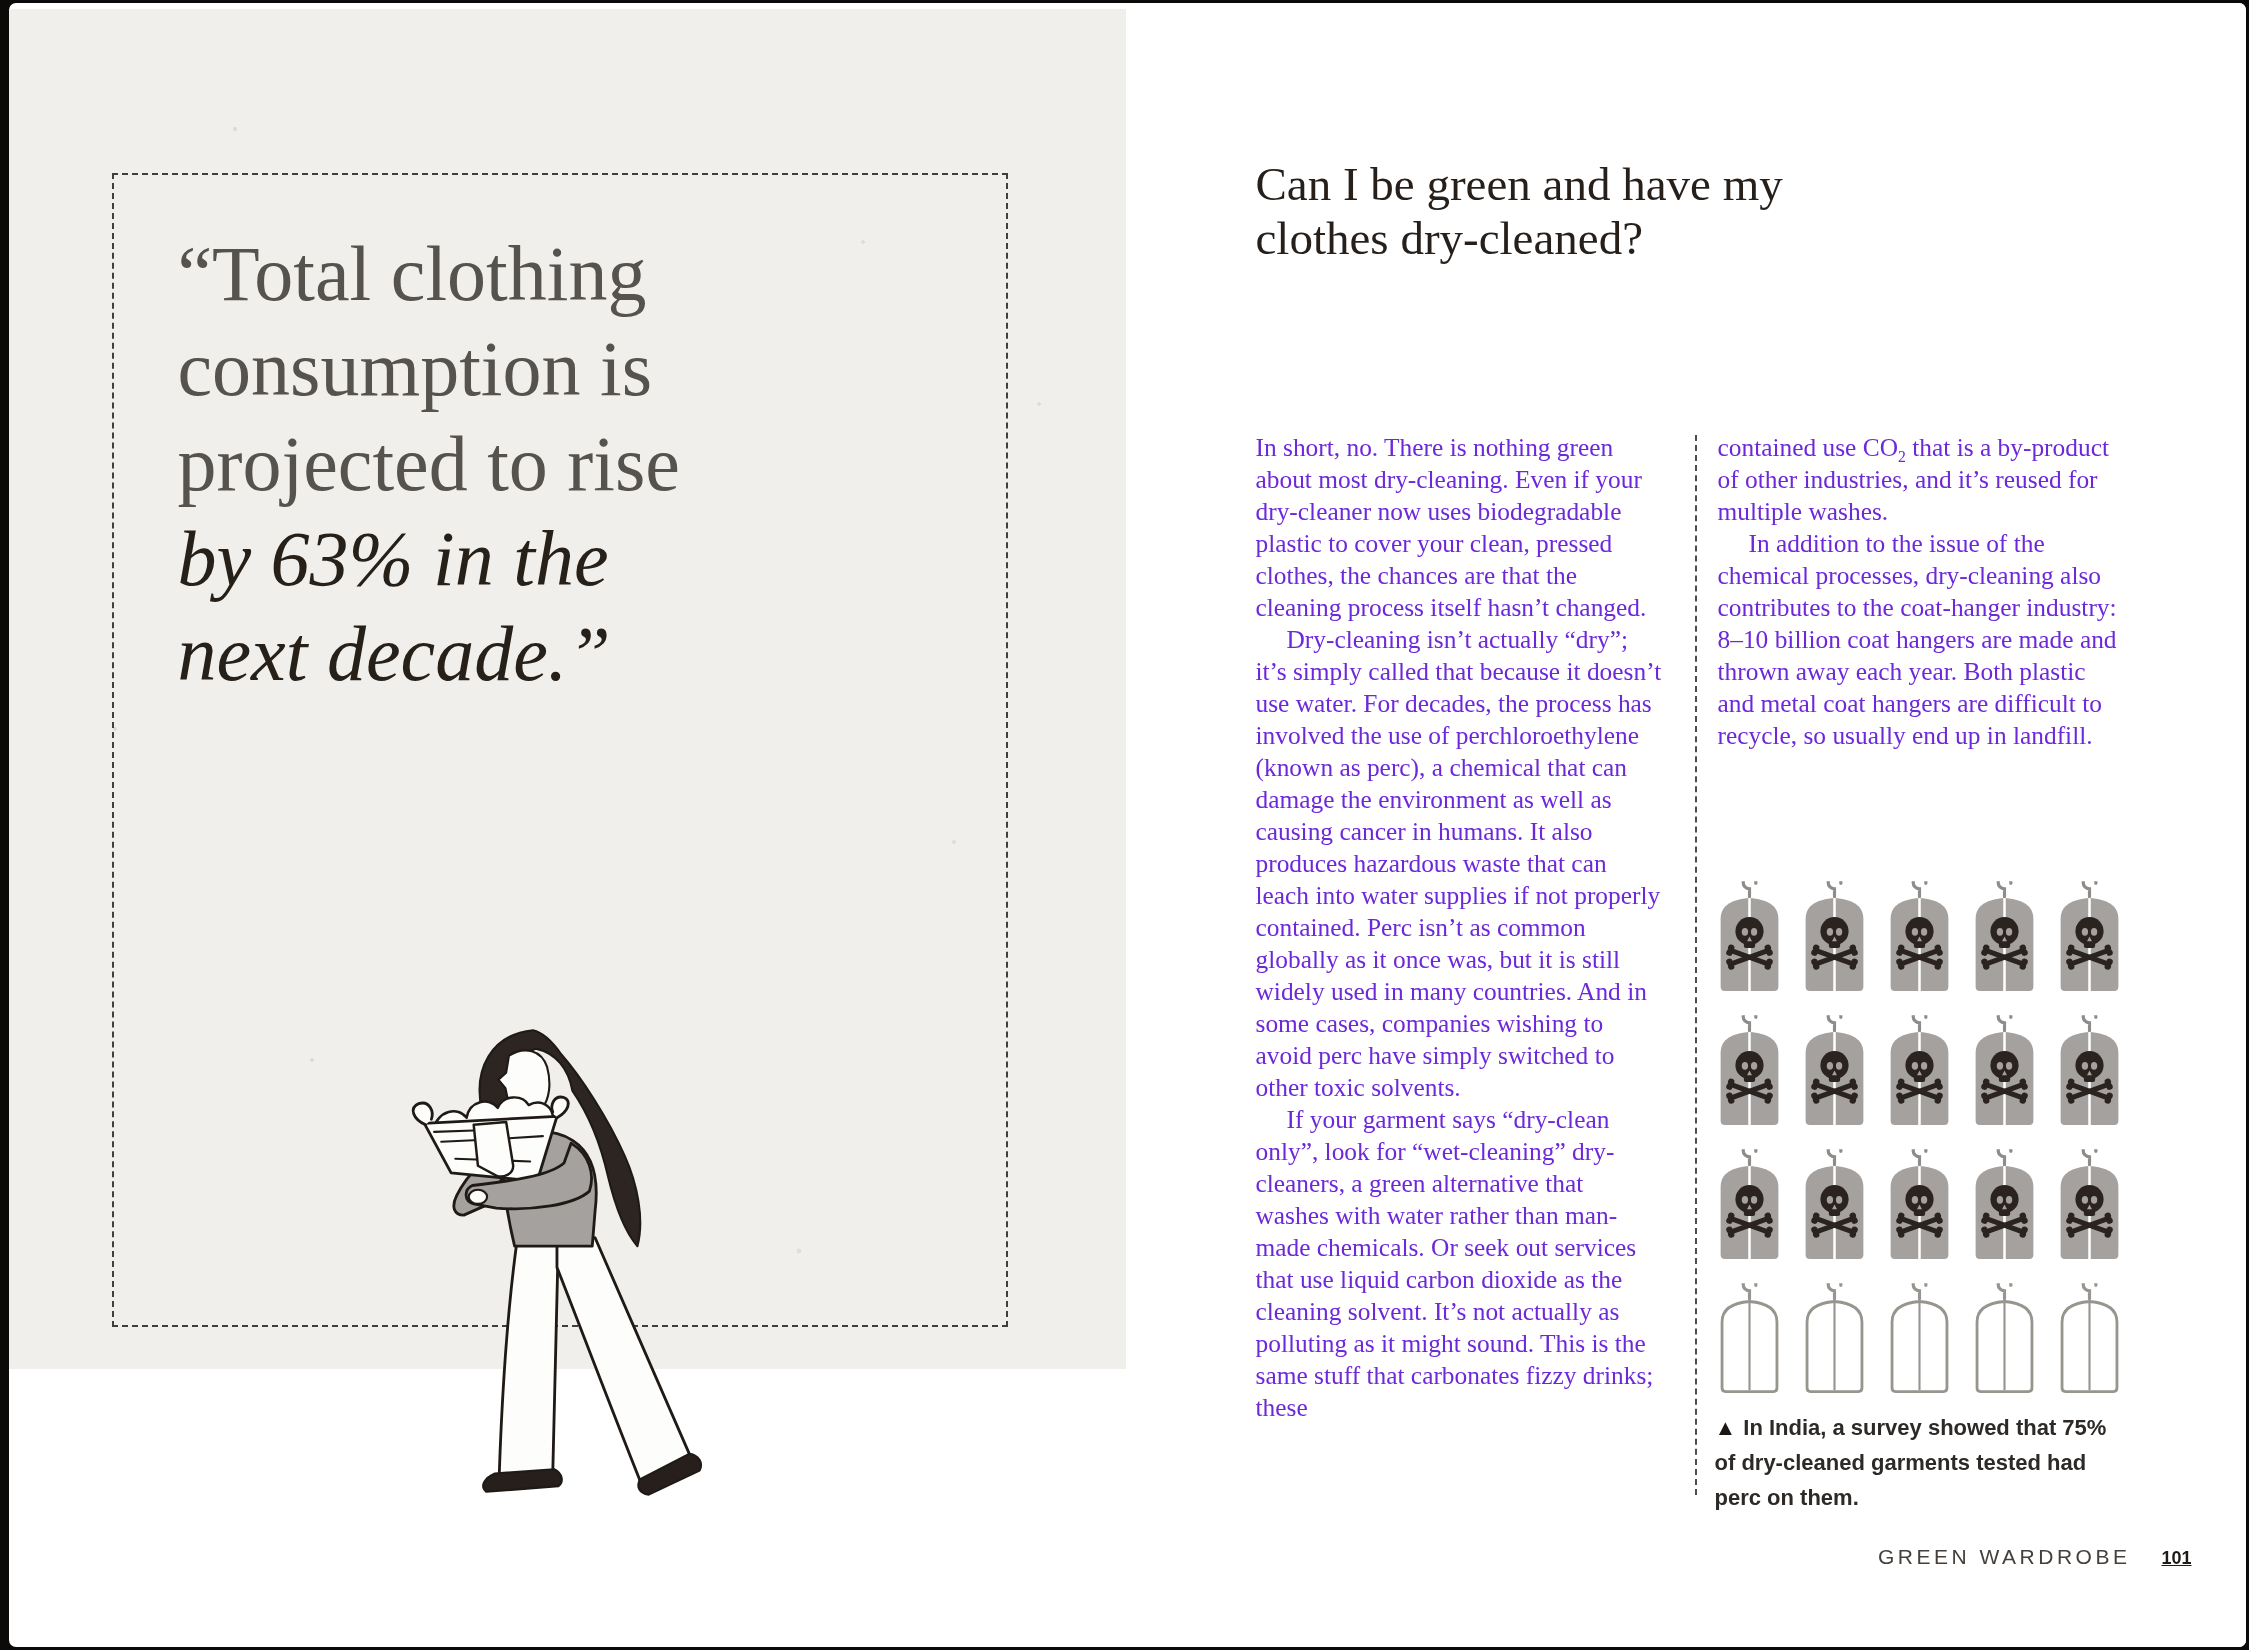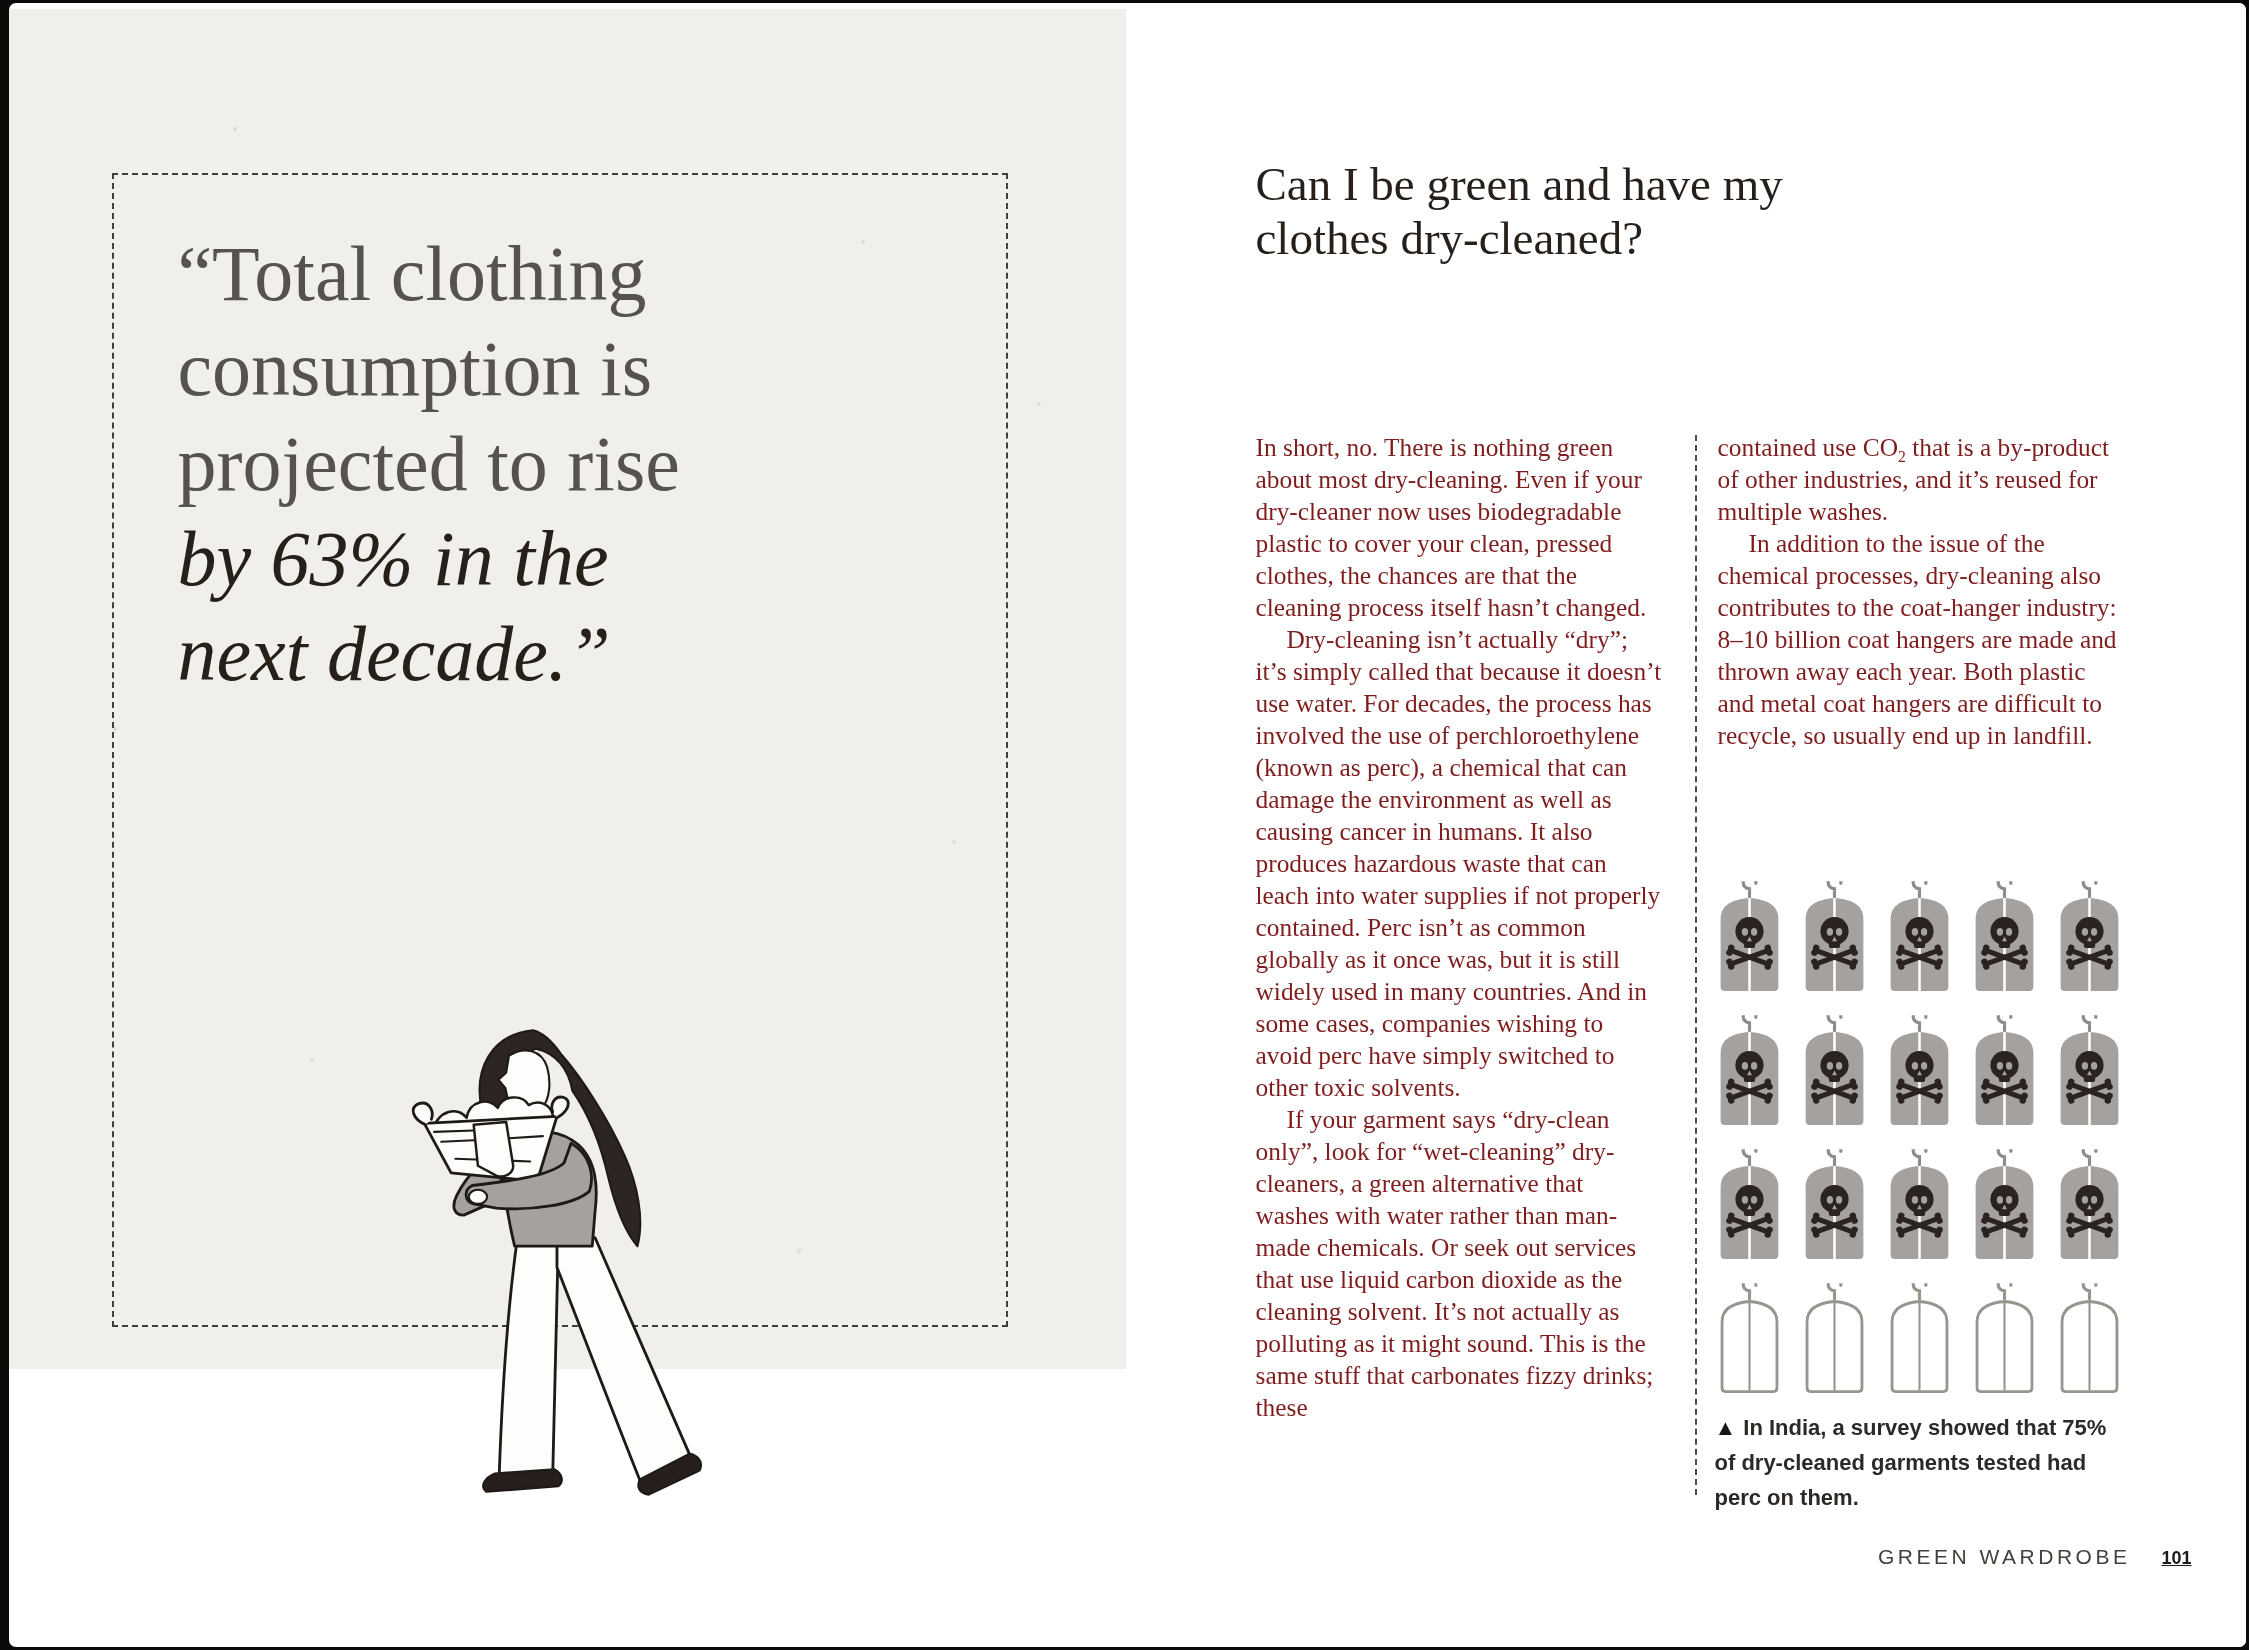--- a/index.html
+++ b/index.html
@@ -29,21 +29,21 @@
   .pull-quote .roman{color:#56524e;}
   .pull-quote .ital{color:#262019;font-style:italic;}
 
   .illustration{position:absolute;left:380px;top:1017px;width:319px;height:487px;}
 
   .article-title{position:absolute;left:1247px;top:154px;width:889px;
                  font-size:47px;line-height:54px;color:#261f1a;white-space:pre-line;}
   .article-subtitle{position:absolute;left:1247px;top:279px;width:903px;
                  font-size:32px;line-height:43px;font-style:italic;color:#2b241e;white-space:pre-line;}
 
-  .col{position:absolute;top:428px;width:406px;font-size:25.4px;line-height:32px;color:#7f1d1d;}
+  .col{position:absolute;top:428px;width:406px;font-size:25.4px;line-height:32px;color:#6d28d9;}
   .col1{left:1247px;}
   .col2{left:1709px;}
   .col p{margin:0;}
   .col p.indent{text-indent:31px;}
   .sub2{vertical-align:sub;font-size:0.62em;line-height:0;}
 
   .col-divider{position:absolute;left:1686px;top:432px;height:1060px;width:0;
                border-left:2.1px dashed #4c4c4c;}
 
   .hanger-grid{position:absolute;left:1706px;top:878px;width:416px;

